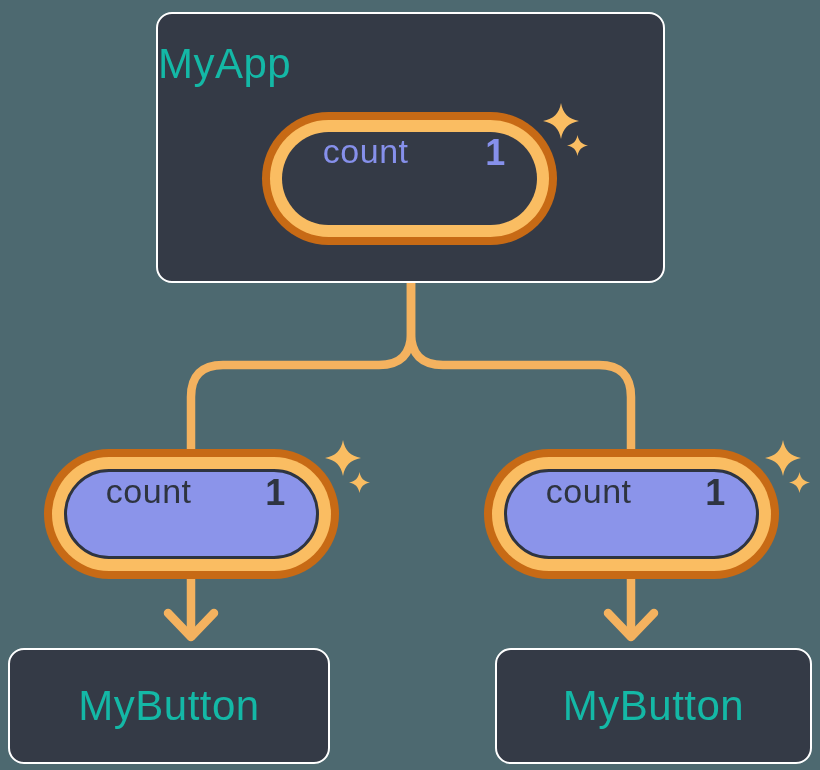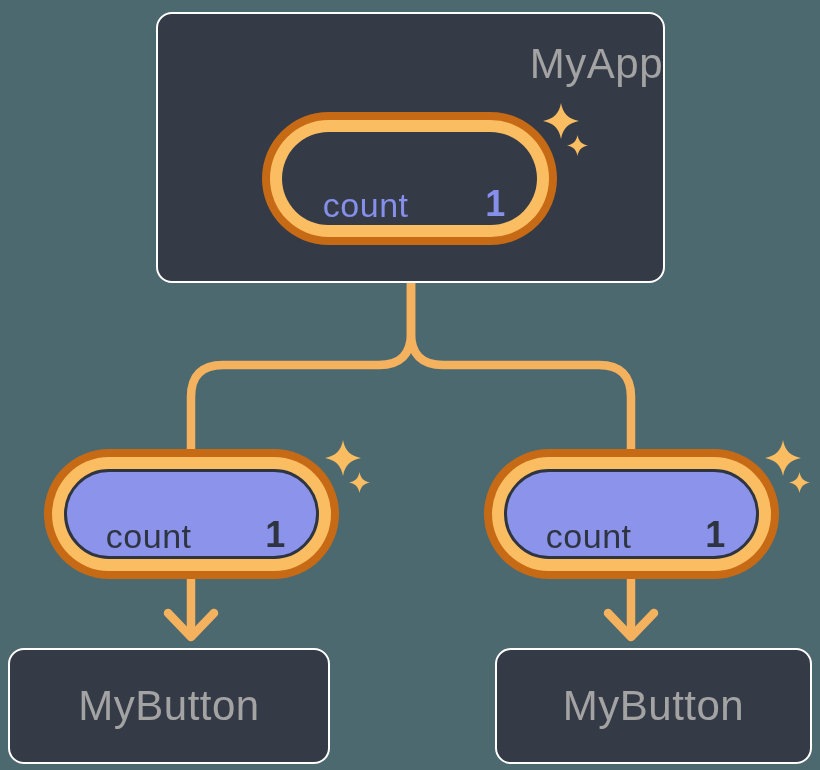--- a/index.html
+++ b/index.html
@@ -26,25 +26,25 @@
     background: #343A46;
     border: 2px solid #FFFFFF;
     border-radius: 16px;
     box-sizing: border-box;
     z-index: 2;
   }
   #root-box { left: 156px; top: 12px; width: 509px; height: 271px; }
   #child-box-left  { left: 8px;   top: 648px; width: 322px; height: 116px; display:flex; align-items:center; justify-content:center; }
   #child-box-right { left: 495px; top: 648px; width: 317px; height: 116px; display:flex; align-items:center; justify-content:center; }
   .box-title {
-    color: #a3a3a3;
+    color: #14b8a6;
     font-size: 42px;
     font-weight: 500;
     letter-spacing: 0.5px;
-    text-align: right;
+    text-align: left;
     white-space: nowrap;
   }
   #root-title {
     position: absolute;
     left: 0; right: 0; top: 26px;
   }
   
   .pill {
     position: absolute;
     background: #C76A15;
@@ -61,21 +61,21 @@
     background: #FABD62;
     border-radius: 999px;
     padding: 12px;
     box-sizing: border-box;
   }
   .pill-core {
     width: 100%; height: 100%;
     border-radius: 999px;
     overflow: hidden;
     display: flex;
-    align-items: flex-end;
+    align-items: flex-start;
     box-sizing: border-box;
   }
   .pill.root .pill-core { background: #343A46; }
   .pill.child .pill-core { background: #8B94EA; border: 3px solid #2E3440; }
   .state-name-cell {
     flex: 2;
     display: flex; align-items: center; justify-content: center;
     font-size: 34px;
     letter-spacing: 0.5px;
   }

